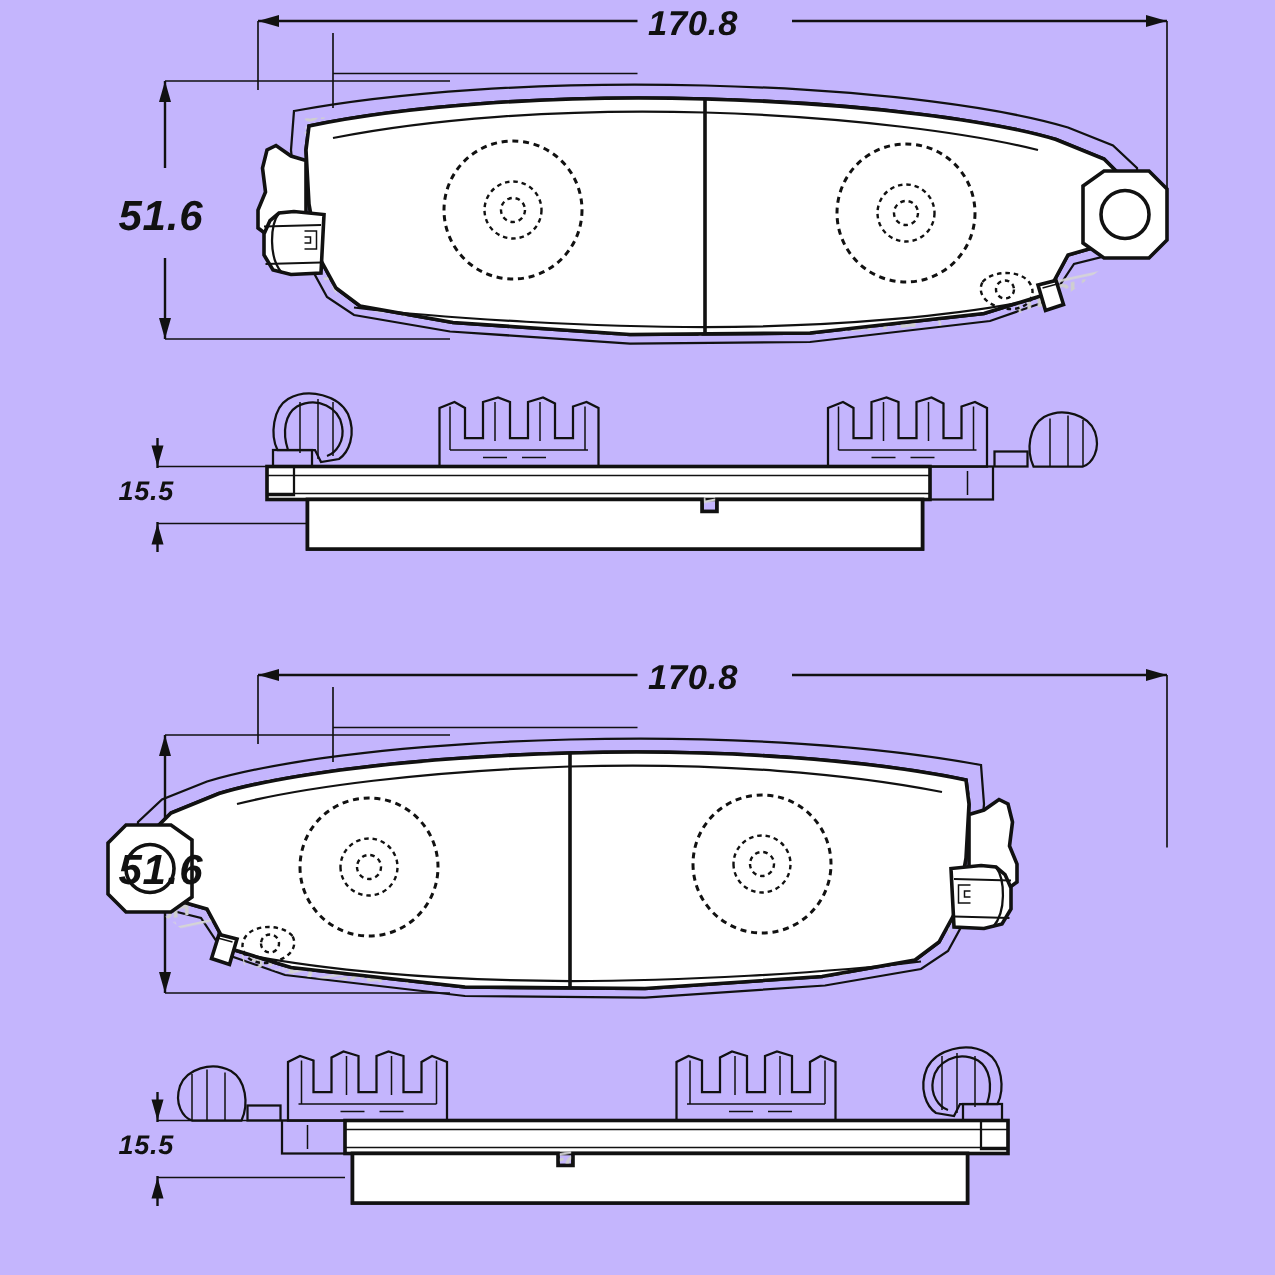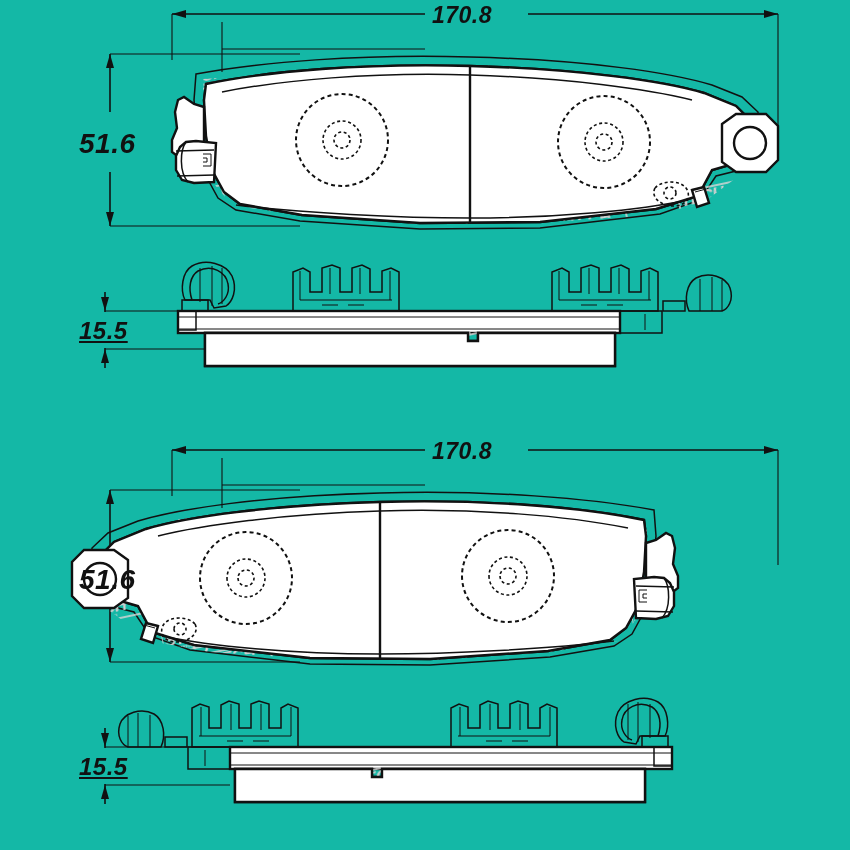--- a/index.html
+++ b/index.html
@@ -1,21 +1,21 @@
 <!DOCTYPE html>
 <html><head>
 <meta charset="utf-8">
 <style>
   html,body{margin:0;padding:0;background:#ffffff;}
   body{width:850px;height:850px;font-family:"Liberation Sans",sans-serif;overflow:hidden;}
-  #stage{position:relative;width:850px;height:850px;background:#14b8a6;}
+  #stage{position:relative;width:850px;height:850px;background:#c4b5fd;}
   .dim-label{position:absolute;font-family:"Liberation Sans",sans-serif;font-weight:bold;font-style:italic;color:#111;letter-spacing:0.5px;}
   .dim-h{font-size:23px;}
   .dim-v{font-size:28px;}
-  .dim-t{font-size:24px;text-decoration:underline;}
+  .dim-t{font-size:18px;}
   svg{position:absolute;left:0;top:0;}
   .thin{stroke:#111;stroke-width:1;fill:none;}
   .outline{stroke:#111;stroke-width:2.4;fill:#fff;}
   .outline2{stroke:#111;stroke-width:1.5;fill:none;}
   .dash{stroke:#111;stroke-width:2;fill:none;stroke-dasharray:4 3.2;}
   .dash2{stroke:#111;stroke-width:1.6;fill:none;stroke-dasharray:3 2.6;}
   .wm{fill:#cfcfcf;font-family:"Liberation Sans",sans-serif;font-weight:bold;font-style:italic;}
   .wm-s{fill:#d8d8d8;font-family:"Liberation Sans",sans-serif;font-weight:bold;font-size:3.1px;letter-spacing:0.5px;}
   .ext{stroke:#111;stroke-width:1.1;fill:none;}
   .dimline{stroke:#111;stroke-width:1.6;fill:none;}

